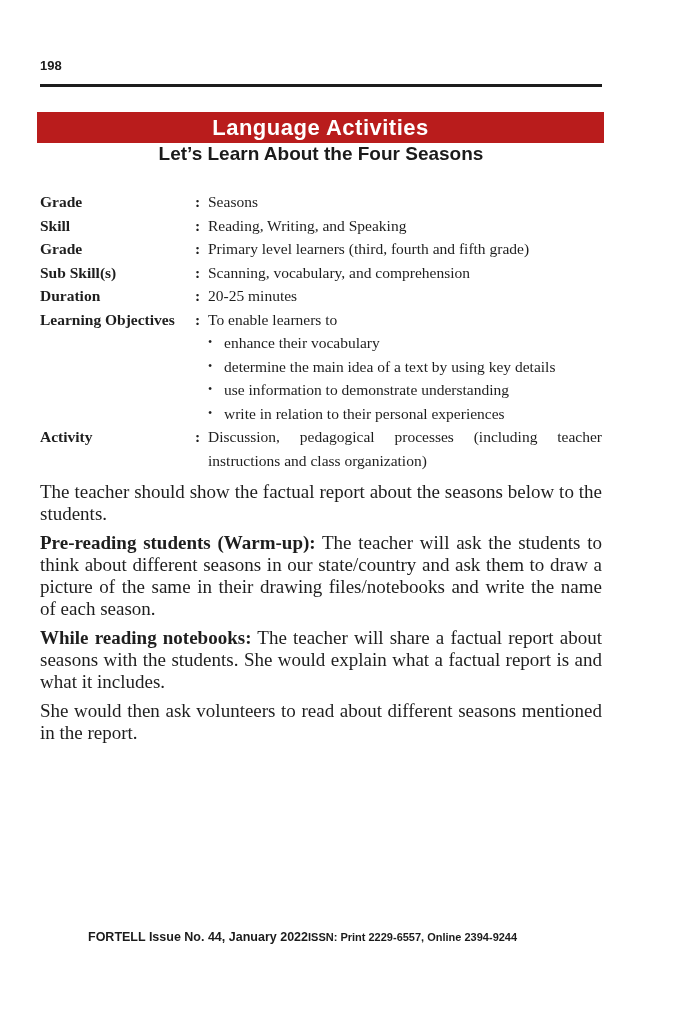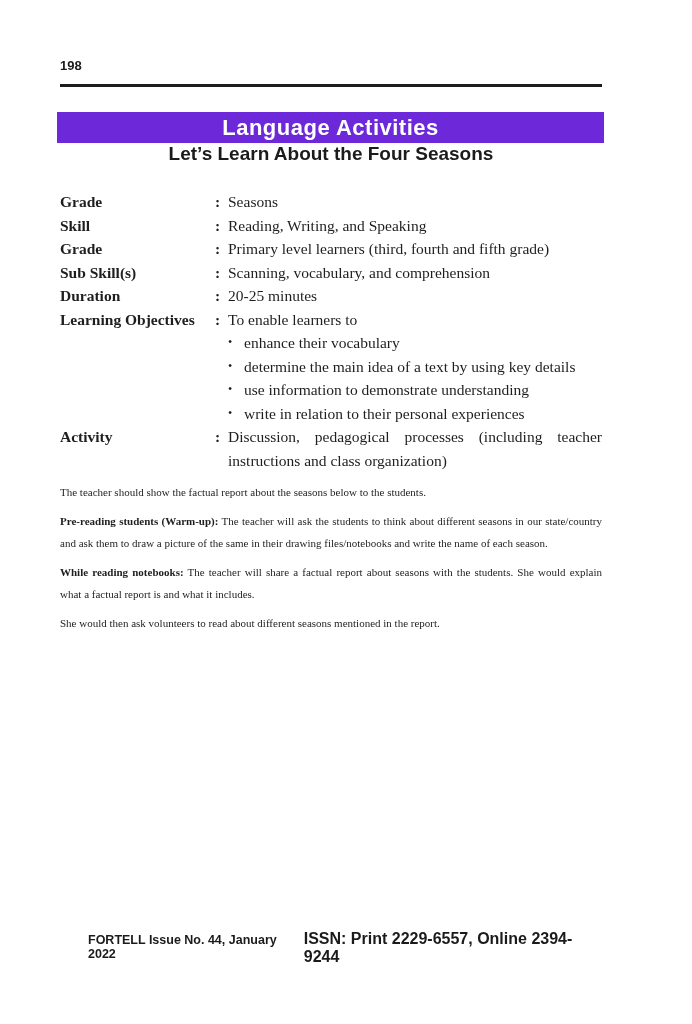--- a/index.html
+++ b/index.html
@@ -7,39 +7,39 @@
   .page {
     position: relative;
     width: 692px;
     height: 1024px;
     background: #ffffff;
     color: #1e1e1e;
     font-family: "Liberation Serif", serif;
     overflow: hidden;
   }
   .inner {
-    padding: 58px 90px 0 60px;
+    padding: 58px 90px 0 40px;
   }
   .pagenum {
     font-family: "Liberation Sans", sans-serif;
     font-weight: bold;
     font-size: 13px;
     line-height: 16px;
     color: #1b1b1b;
   }
   .rule {
     margin-top: 10px;
     border-top: 3px solid #1c1c1c;
   }
   .banner {
     margin-top: 25px;
     margin-left: -3px;
     margin-right: -2px;
     height: 31px;
-    background: #6d28d9;
+    background: #b91c1c;
     display: flex;
     align-items: center;
     justify-content: center;
   }
   .banner-text {
     font-family: "Liberation Sans", sans-serif;
     font-weight: bold;
     font-size: 22px;
     letter-spacing: 0.5px;
     color: #ffffff;
@@ -83,21 +83,21 @@
   .bullet-item { display: flex; align-items: flex-start; }
   .bullet-glyph {
     flex: 0 0 16px;
     width: 16px;
     font-size: 12px;
     line-height: 23.5px;
   }
   .bullet-text { flex: 1 1 auto; text-align: justify; }
   .paragraphs {
     margin-top: 9px;
-    font-size: 11px;
+    font-size: 19px;
     line-height: 22px;
   }
   .para {
     margin-top: 7px;
     text-align: justify;
   }
   .para .lead { font-weight: bold; }
   .footer {
     position: absolute;
     left: 88px;
@@ -106,21 +106,21 @@
     display: flex;
     align-items: baseline;
     font-family: "Liberation Sans", sans-serif;
   }
   .footer-left {
     font-size: 12.5px;
     font-weight: 600;
     color: #1b1b1b;
   }
   .footer-right {
-    font-size: 16px;
+    font-size: 11px;
     font-weight: bold;
     color: #1b1b1b;
   }
 </style>
 </head>
 <body>
 
 <div class="page">
   <div class="inner">
 

